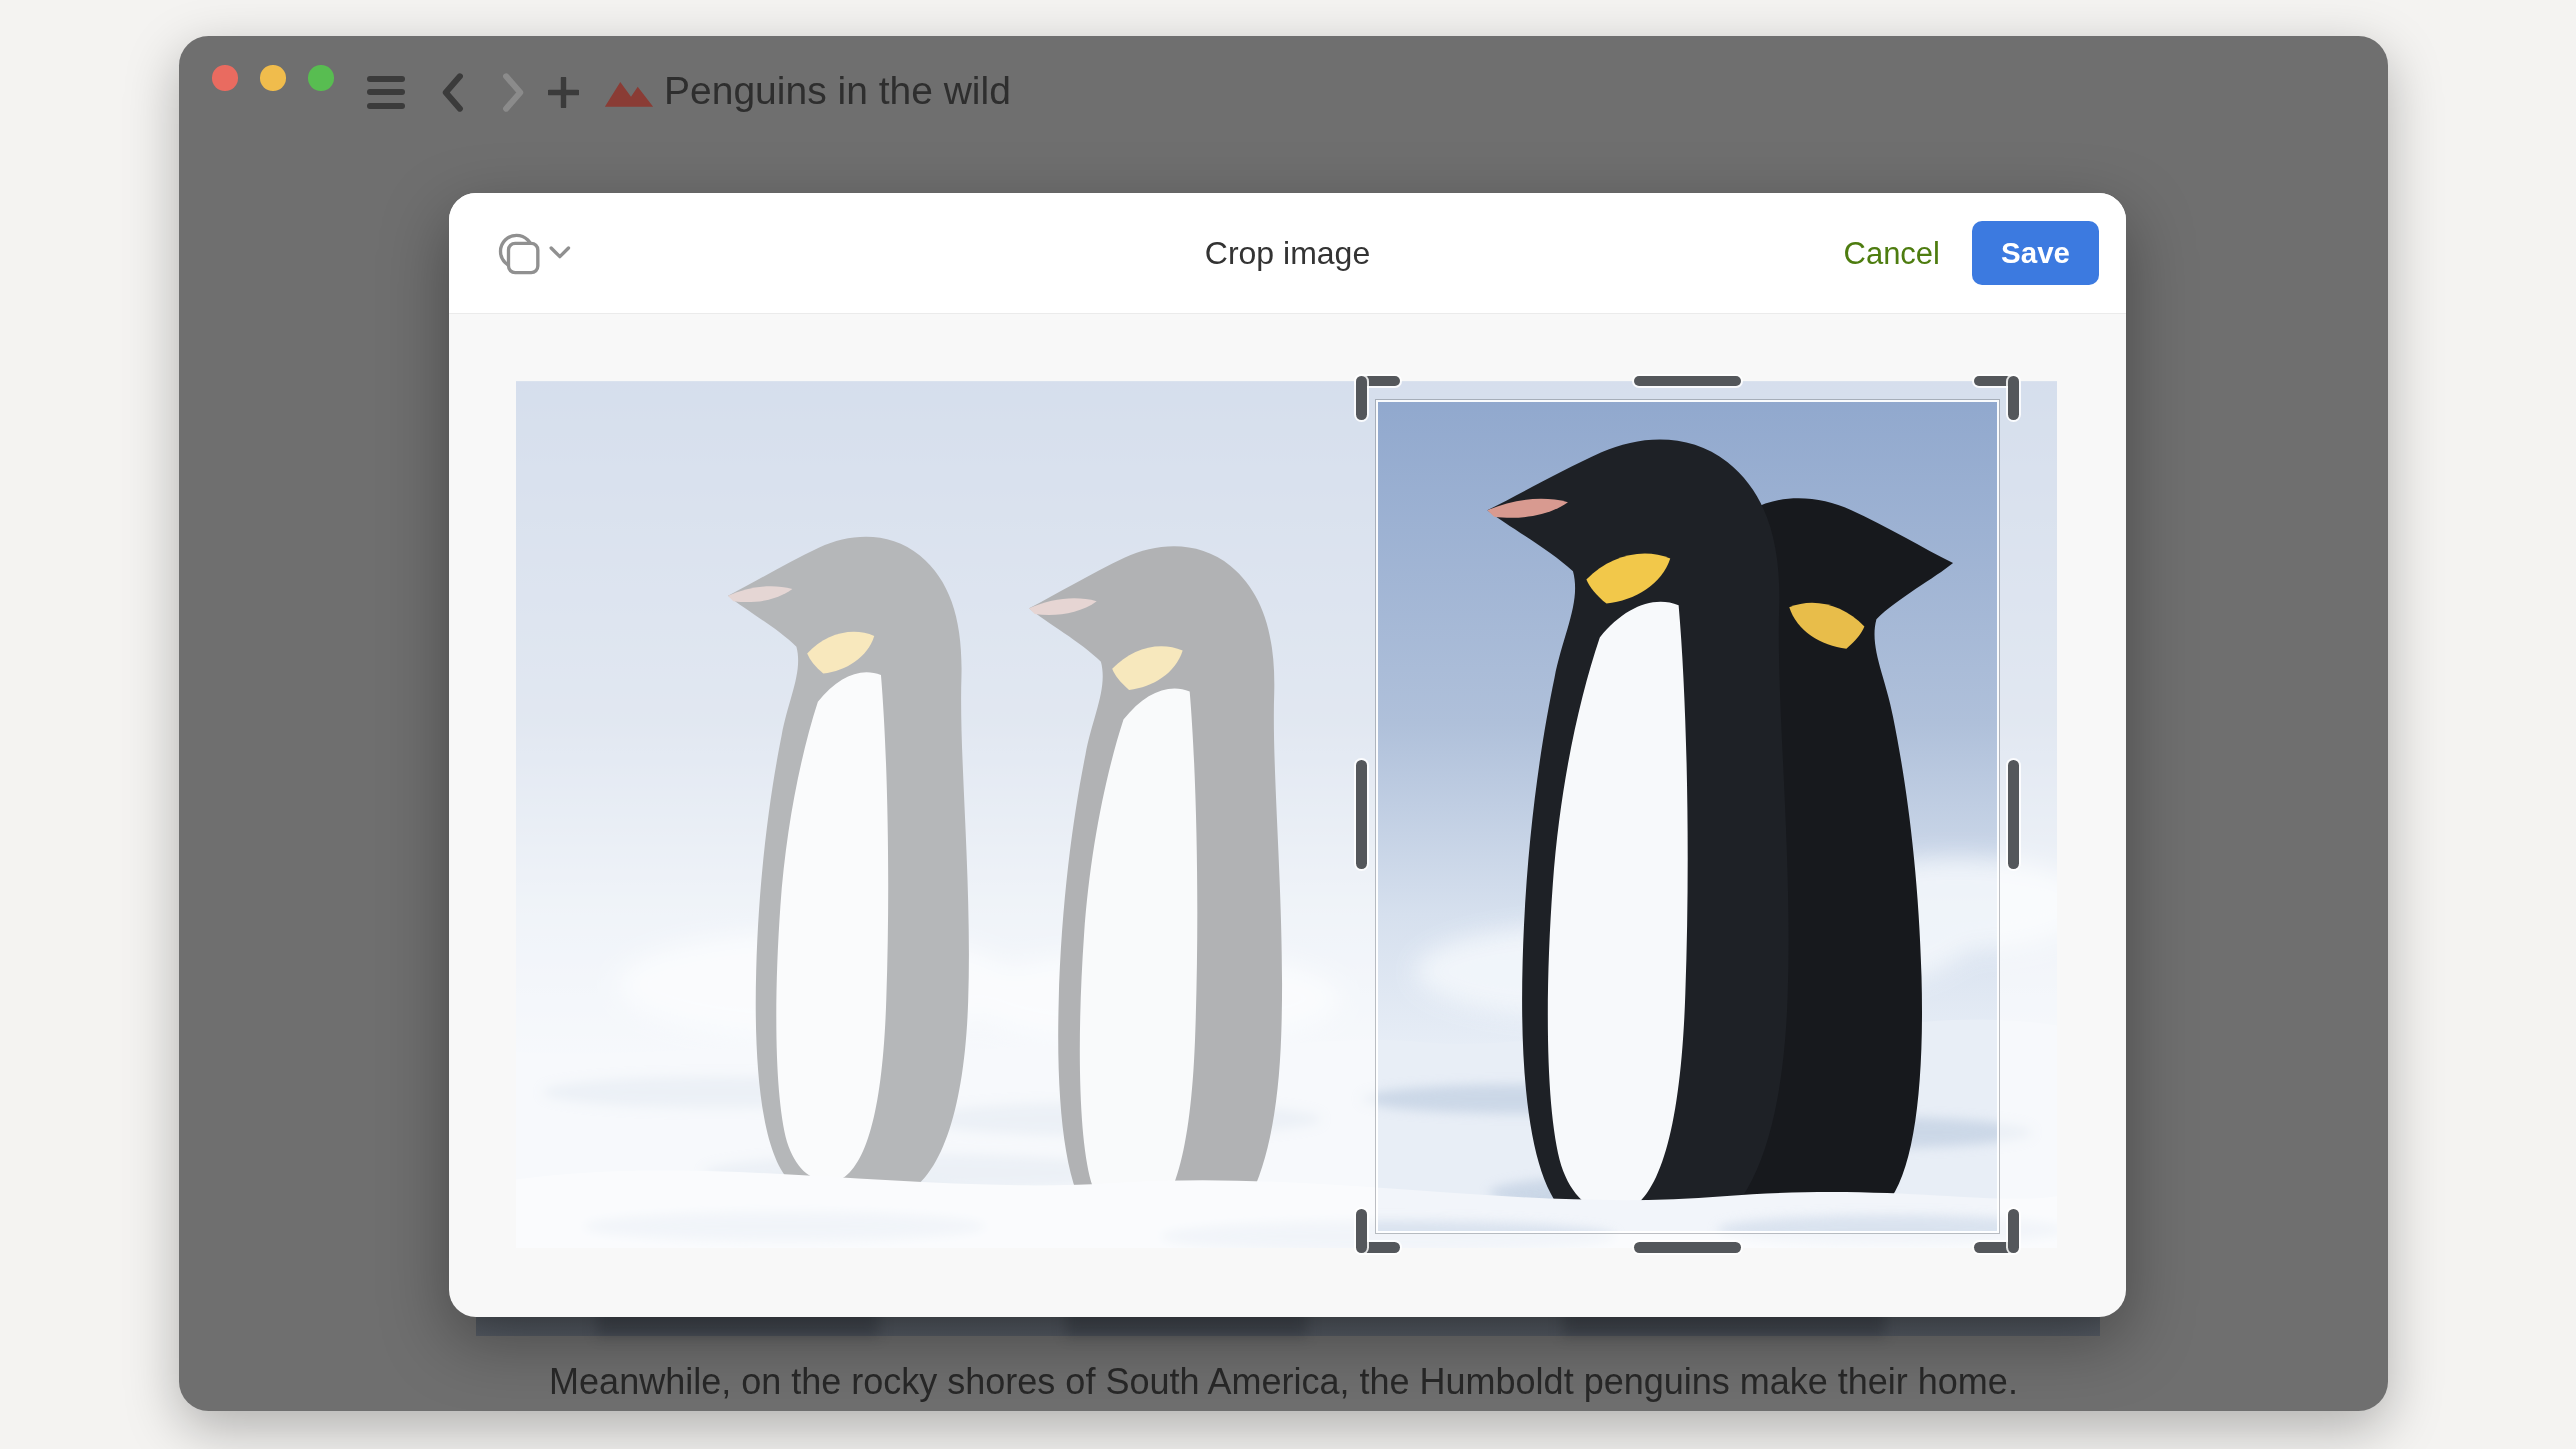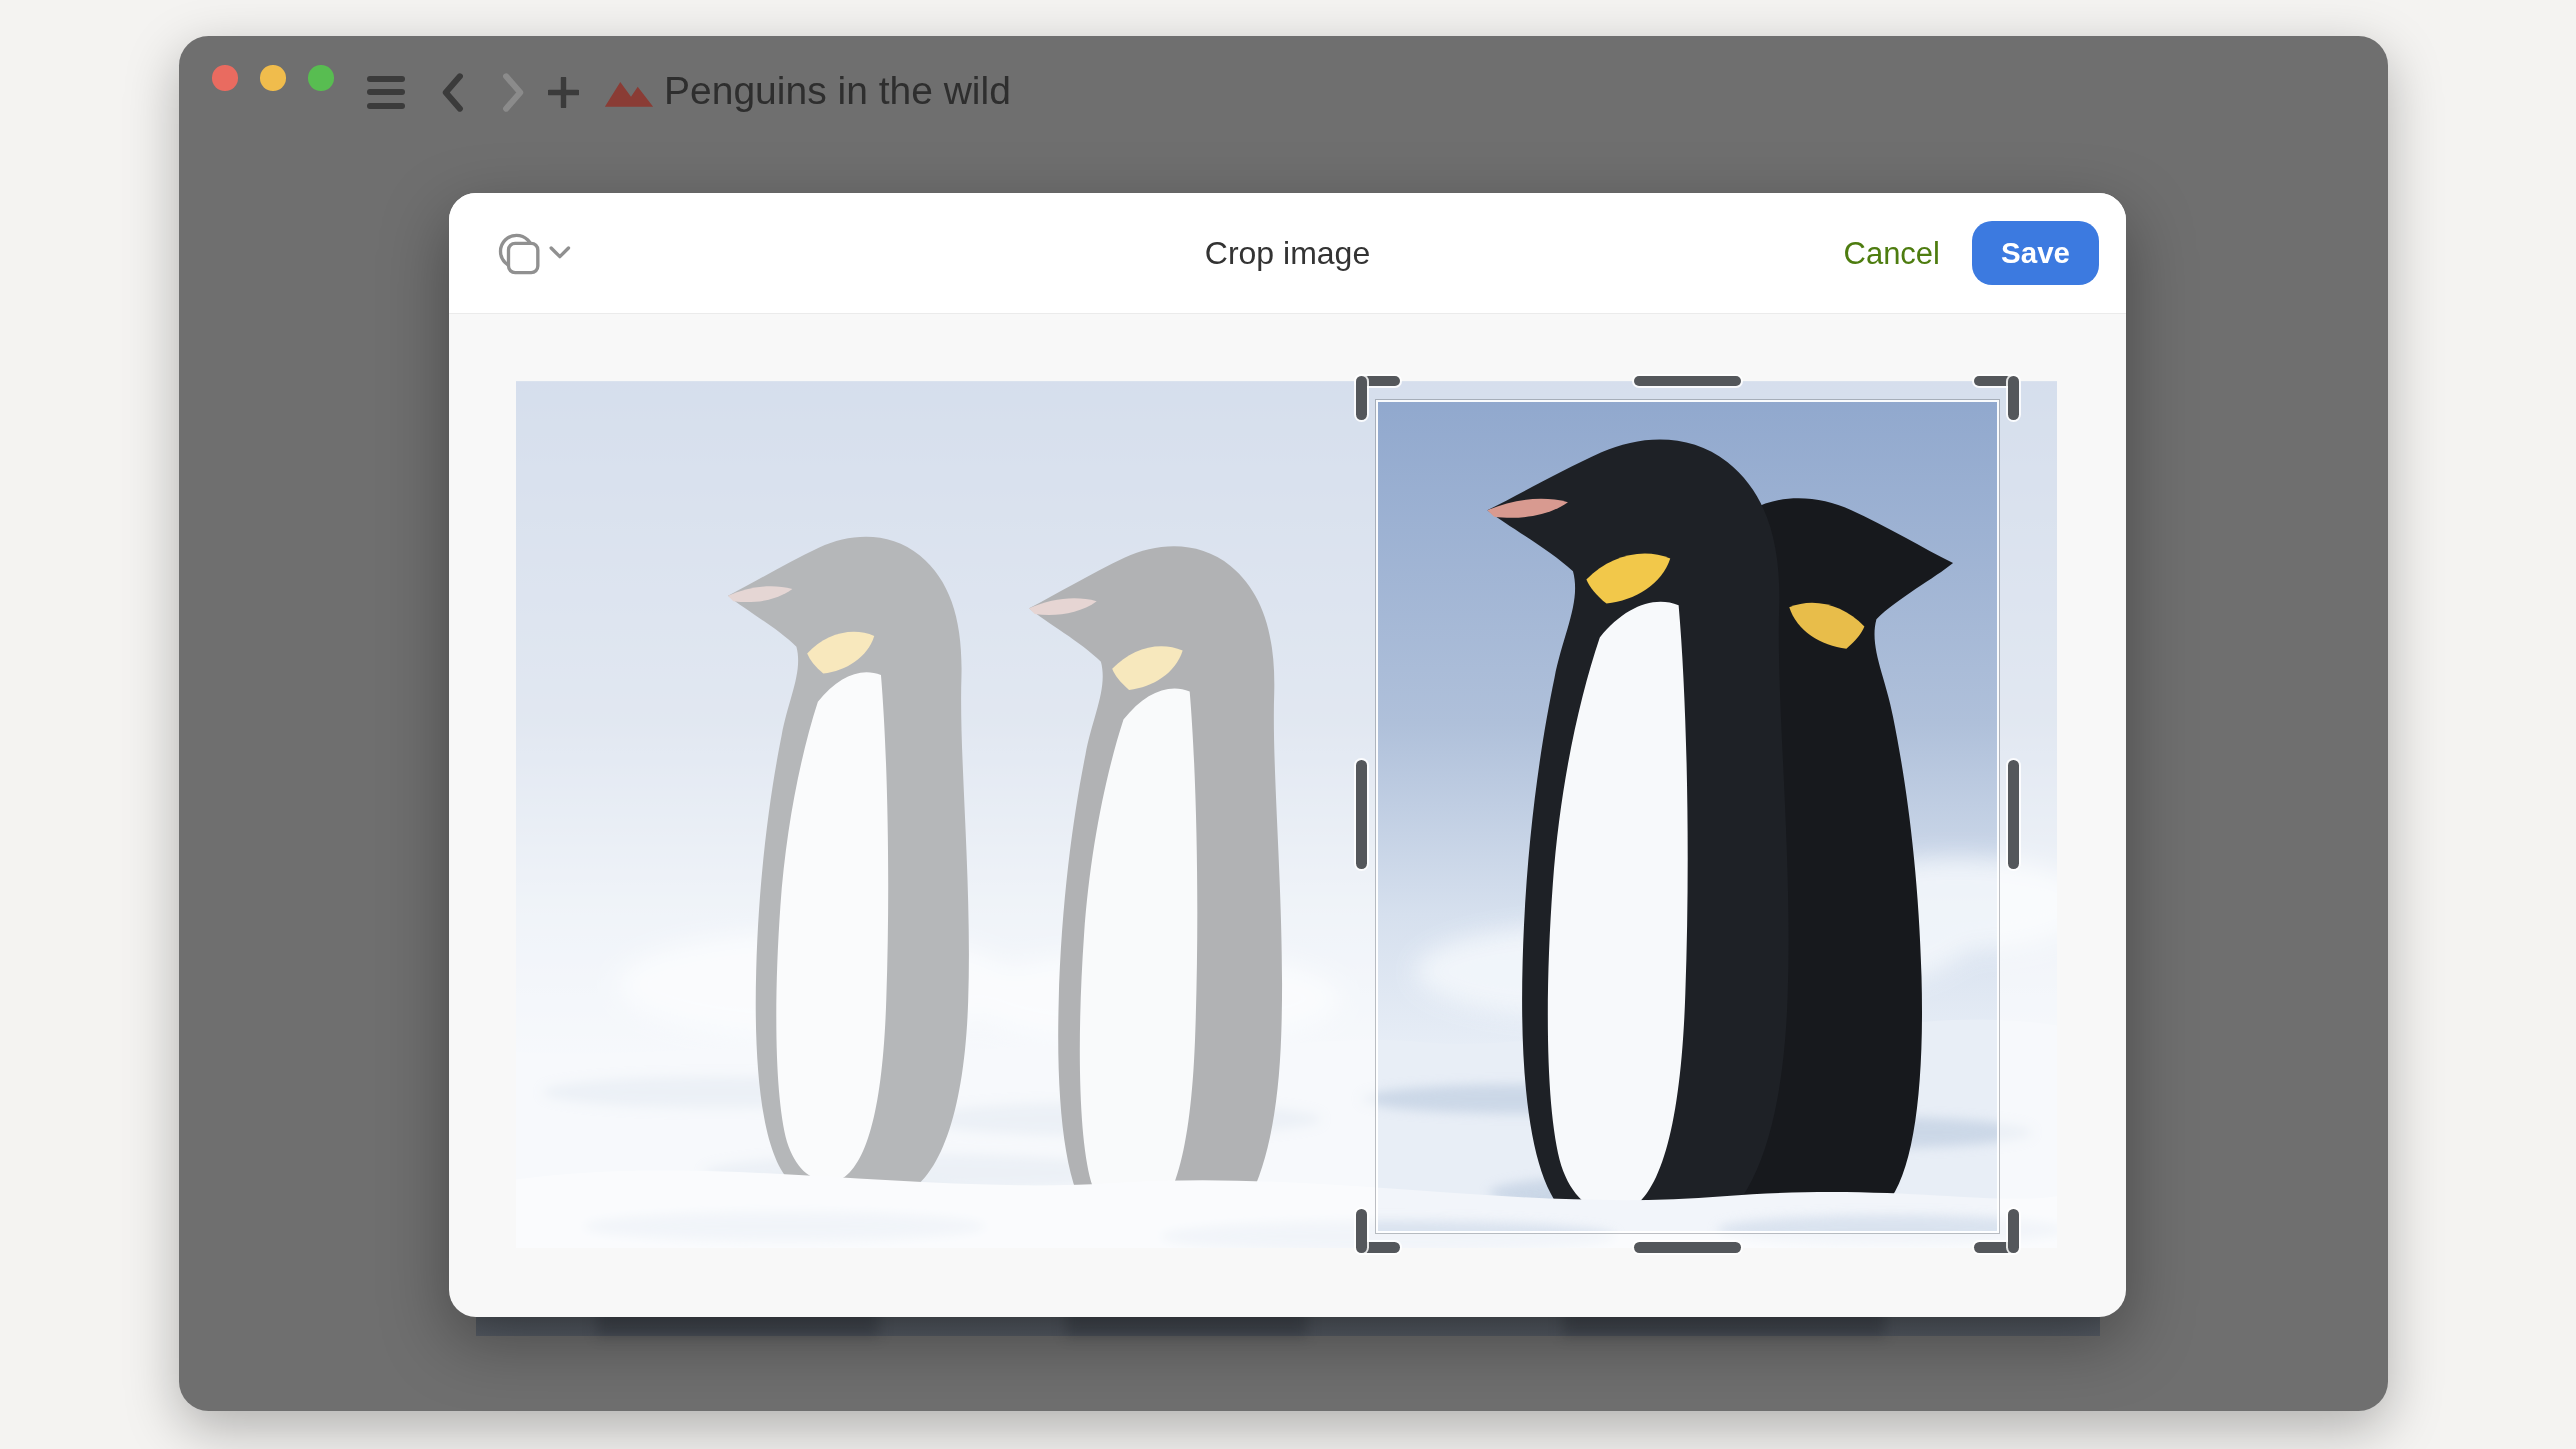--- a/index.html
+++ b/index.html
@@ -17,21 +17,21 @@
   .doc-caption{position:absolute;left:0;top:1325px;width:100%;text-align:center;font-size:36px;color:#282828;}
   
   .modal{position:absolute;left:449px;top:161px;width:1677px;height:1124px;background:#f8f8f8;
          border-radius:27px;box-shadow:0 23px 67px rgba(0,0,0,.35);margin-top:32px;}
   .modal-header{position:absolute;left:0;top:0;width:100%;height:121px;background:#ffffff;
                 border-radius:27px 27px 0 0;border-bottom:1.3px solid #ebebeb;box-sizing:border-box;}
   .aspect-btn{position:absolute;left:47px;top:37px;width:81px;height:48px;cursor:pointer;}
   .modal-title{position:absolute;left:0;top:0;width:100%;line-height:121px;text-align:center;
                font-size:32px;font-weight:500;color:#333333;}
   .cancel-btn{position:absolute;right:186px;top:0;line-height:121px;font-size:31px;color:#4d7c0f;cursor:pointer;}
-  .save-btn{position:absolute;left:1523px;top:28px;width:127px;height:64px;border-radius:20px;border:none;
+  .save-btn{position:absolute;left:1523px;top:28px;width:127px;height:64px;border-radius:10px;border:none;
             background:#3c7ae0;color:#ffffff;font-size:29.5px;font-weight:700;font-family:inherit;cursor:pointer;}
   
   .photo-wrap{position:absolute;left:67px;top:188px;width:1541px;height:867px;}
   .photo-svg{position:absolute;left:0;top:0;}
   .dim{position:absolute;background:rgba(255,255,255,.63);}
   .dim-left{left:0;top:0;width:860px;height:867px;}
   .dim-right{left:1483px;top:0;width:58px;height:867px;}
   .dim-top{left:860px;top:0;width:623px;height:19px;}
   .dim-bottom{left:860px;top:852px;width:623px;height:14.8px;}
   .crop-frame{position:absolute;left:860px;top:19px;width:623px;height:833px;box-sizing:border-box;
@@ -70,20 +70,21 @@
     </svg>
 
     <div class="doc-title">Penguins in the wild</div>
 
     <div class="doc-strip">
       <div class="blob" style="left:121px;width:282px;"></div>
       <div class="blob" style="left:590px;width:241px;"></div>
       <div class="blob" style="left:1087px;width:322px;"></div>
     </div>
 
+    <div class="doc-caption">Meanwhile, on the rocky shores of South America, the Humboldt penguins make their home.</div>
   </div>
 
   <div class="modal">
 
     <div class="modal-header">
       <div class="aspect-btn">
         <svg width="81" height="48" viewBox="0 0 120 72">
           <g>
             <circle cx="30" cy="32" r="24" fill="none" stroke="#909090" stroke-width="5"></circle>
             <rect x="18" y="20" width="44" height="44" rx="10" fill="#ffffff" stroke="#909090" stroke-width="5"></rect>

